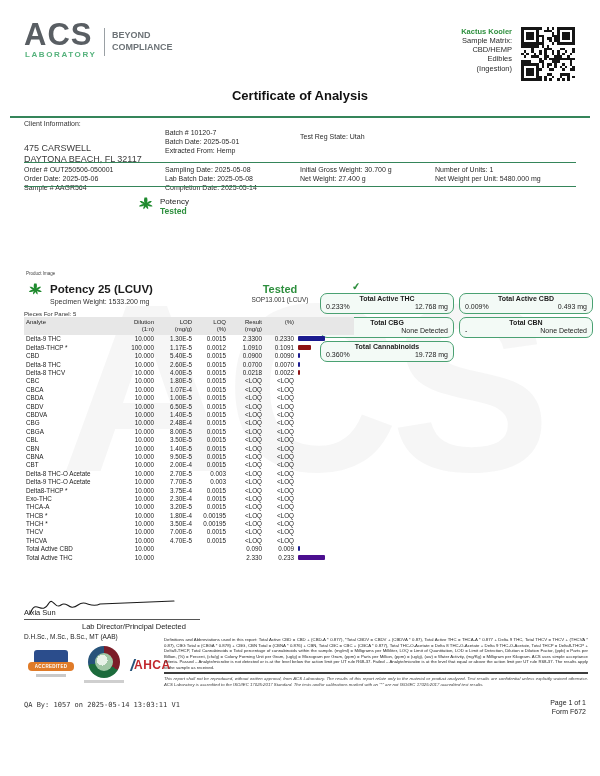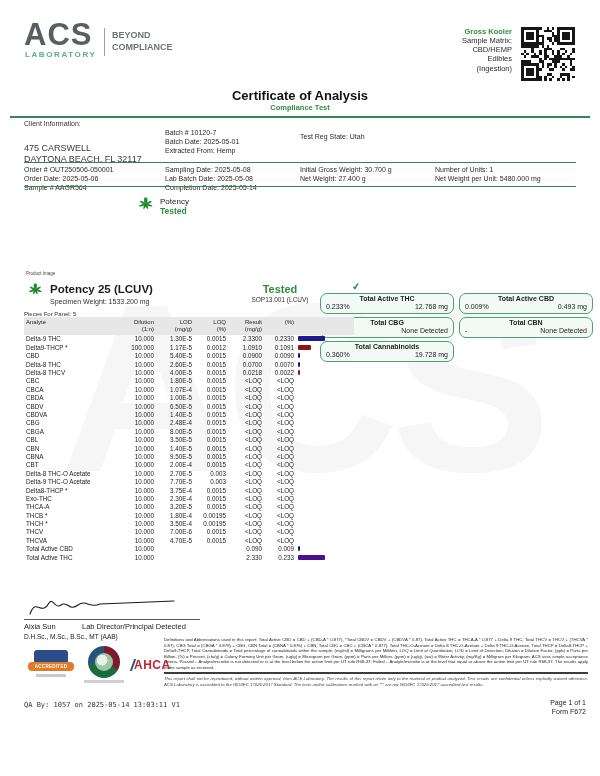--- a/index.html
+++ b/index.html
@@ -87,21 +87,21 @@
   .c2 { width:36px; text-align:right; padding-right:6px;}
   .c3 { width:34px; text-align:right; padding-right:6px;}
   .c4 { width:36px; text-align:right; padding-right:6px;}
   .c5 { width:30px; text-align:right; padding-right:4px;}
   .cbar { flex:1; }
   .bar { height:5px; border-radius:1px; }
 
   
   #sig-svg { left:26px; top:595px; }
   #sig-line { left:24px; top:619px; width:176px; height:1px; background:#555; }
-  #sig-name { left:24px; top:622px; font-size:7.5px; color:#222; }
+  #sig-name { left:24px; top:608px; font-size:7.5px; color:#222; }
   #sig-title { left:82px; top:622px; font-size:7.5px; color:#222; }
   #sig-creds { left:24px; top:633px; font-size:6.5px; color:#222; }
 
   
   #logo-accredited { left:28px; top:650px; width:46px; height:32px; }
   #la-top { position:absolute; left:6px; top:0; width:34px; height:14px; background:#2b4d8c; border-radius:3px; }
   #la-band { position:absolute; left:0; top:12px; width:46px; height:9px; background:#e07b28; border-radius:4px;
              color:#fff; font-size:4.5px; font-weight:bold; text-align:center; line-height:9px; letter-spacing:0.3px;}
   #la-sub { position:absolute; left:8px; top:24px; width:30px; height:3px; background:#c9c9c9; }
   #logo-seal { left:88px; top:646px; width:32px; height:32px; border-radius:50%;
@@ -130,21 +130,21 @@
   <div id="watermark">ACS</div>
 
   <div class="abs" id="acs-wordmark">ACS</div>
   <div class="abs" id="acs-lab">LABORATORY</div>
   <div class="abs" id="logo-divider"></div>
   <div class="abs" id="logo-tagline">
     <div>BEYOND</div>
     <div>COMPLIANCE</div>
   </div>
   <div class="abs" id="product-block">
-    <div id="product-name">Gross Kooler</div>
+    <div id="product-name">Kactus Kooler</div>
     <div>Sample Matrix:</div>
     <div>CBD/HEMP</div>
     <div>Edibles</div>
     <div>(Ingestion)</div>
   </div>
   <div class="abs" id="qr">
       <div class="m" style="left: 0px; top: 0px; width: 2.57143px; height: 2.57143px;"></div>
       <div class="m" style="left: 2.57143px; top: 0px; width: 2.57143px; height: 2.57143px;"></div>
       <div class="m" style="left: 5.14286px; top: 0px; width: 2.57143px; height: 2.57143px;"></div>
       <div class="m" style="left: 7.71429px; top: 0px; width: 2.57143px; height: 2.57143px;"></div>
@@ -360,21 +360,20 @@
       <div class="m" style="left: 12.8571px; top: 51.4286px; width: 2.57143px; height: 2.57143px;"></div>
       <div class="m" style="left: 15.4286px; top: 51.4286px; width: 2.57143px; height: 2.57143px;"></div>
       <div class="m" style="left: 18px; top: 51.4286px; width: 2.57143px; height: 2.57143px;"></div>
       <div class="m" style="left: 23.1429px; top: 51.4286px; width: 2.57143px; height: 2.57143px;"></div>
       <div class="m" style="left: 28.2857px; top: 51.4286px; width: 2.57143px; height: 2.57143px;"></div>
       <div class="m" style="left: 36px; top: 51.4286px; width: 2.57143px; height: 2.57143px;"></div>
       <div class="m" style="left: 41.1429px; top: 51.4286px; width: 2.57143px; height: 2.57143px;"></div>
       <div class="m" style="left: 46.2857px; top: 51.4286px; width: 2.57143px; height: 2.57143px;"></div>
     </div>
   <div class="abs" id="coa-title">Certificate of Analysis</div>
-  <div class="abs" id="coa-subtitle">Compliance Test</div>
   <div class="abs green-rule" style="left:10px; top:116px; width:580px;"></div>
 
   <div class="abs" id="client-label">Client Information:</div>
   <div class="abs" id="client-addr1">475 CARSWELL</div>
   <div class="abs" id="client-addr2">DAYTONA BEACH, FL 32117</div>
   <div class="abs info" id="batch-col">
     <div>Batch # 10120-7</div>
     <div>Batch Date: 2025-05-01</div>
     <div>Extracted From: Hemp</div>
   </div>

